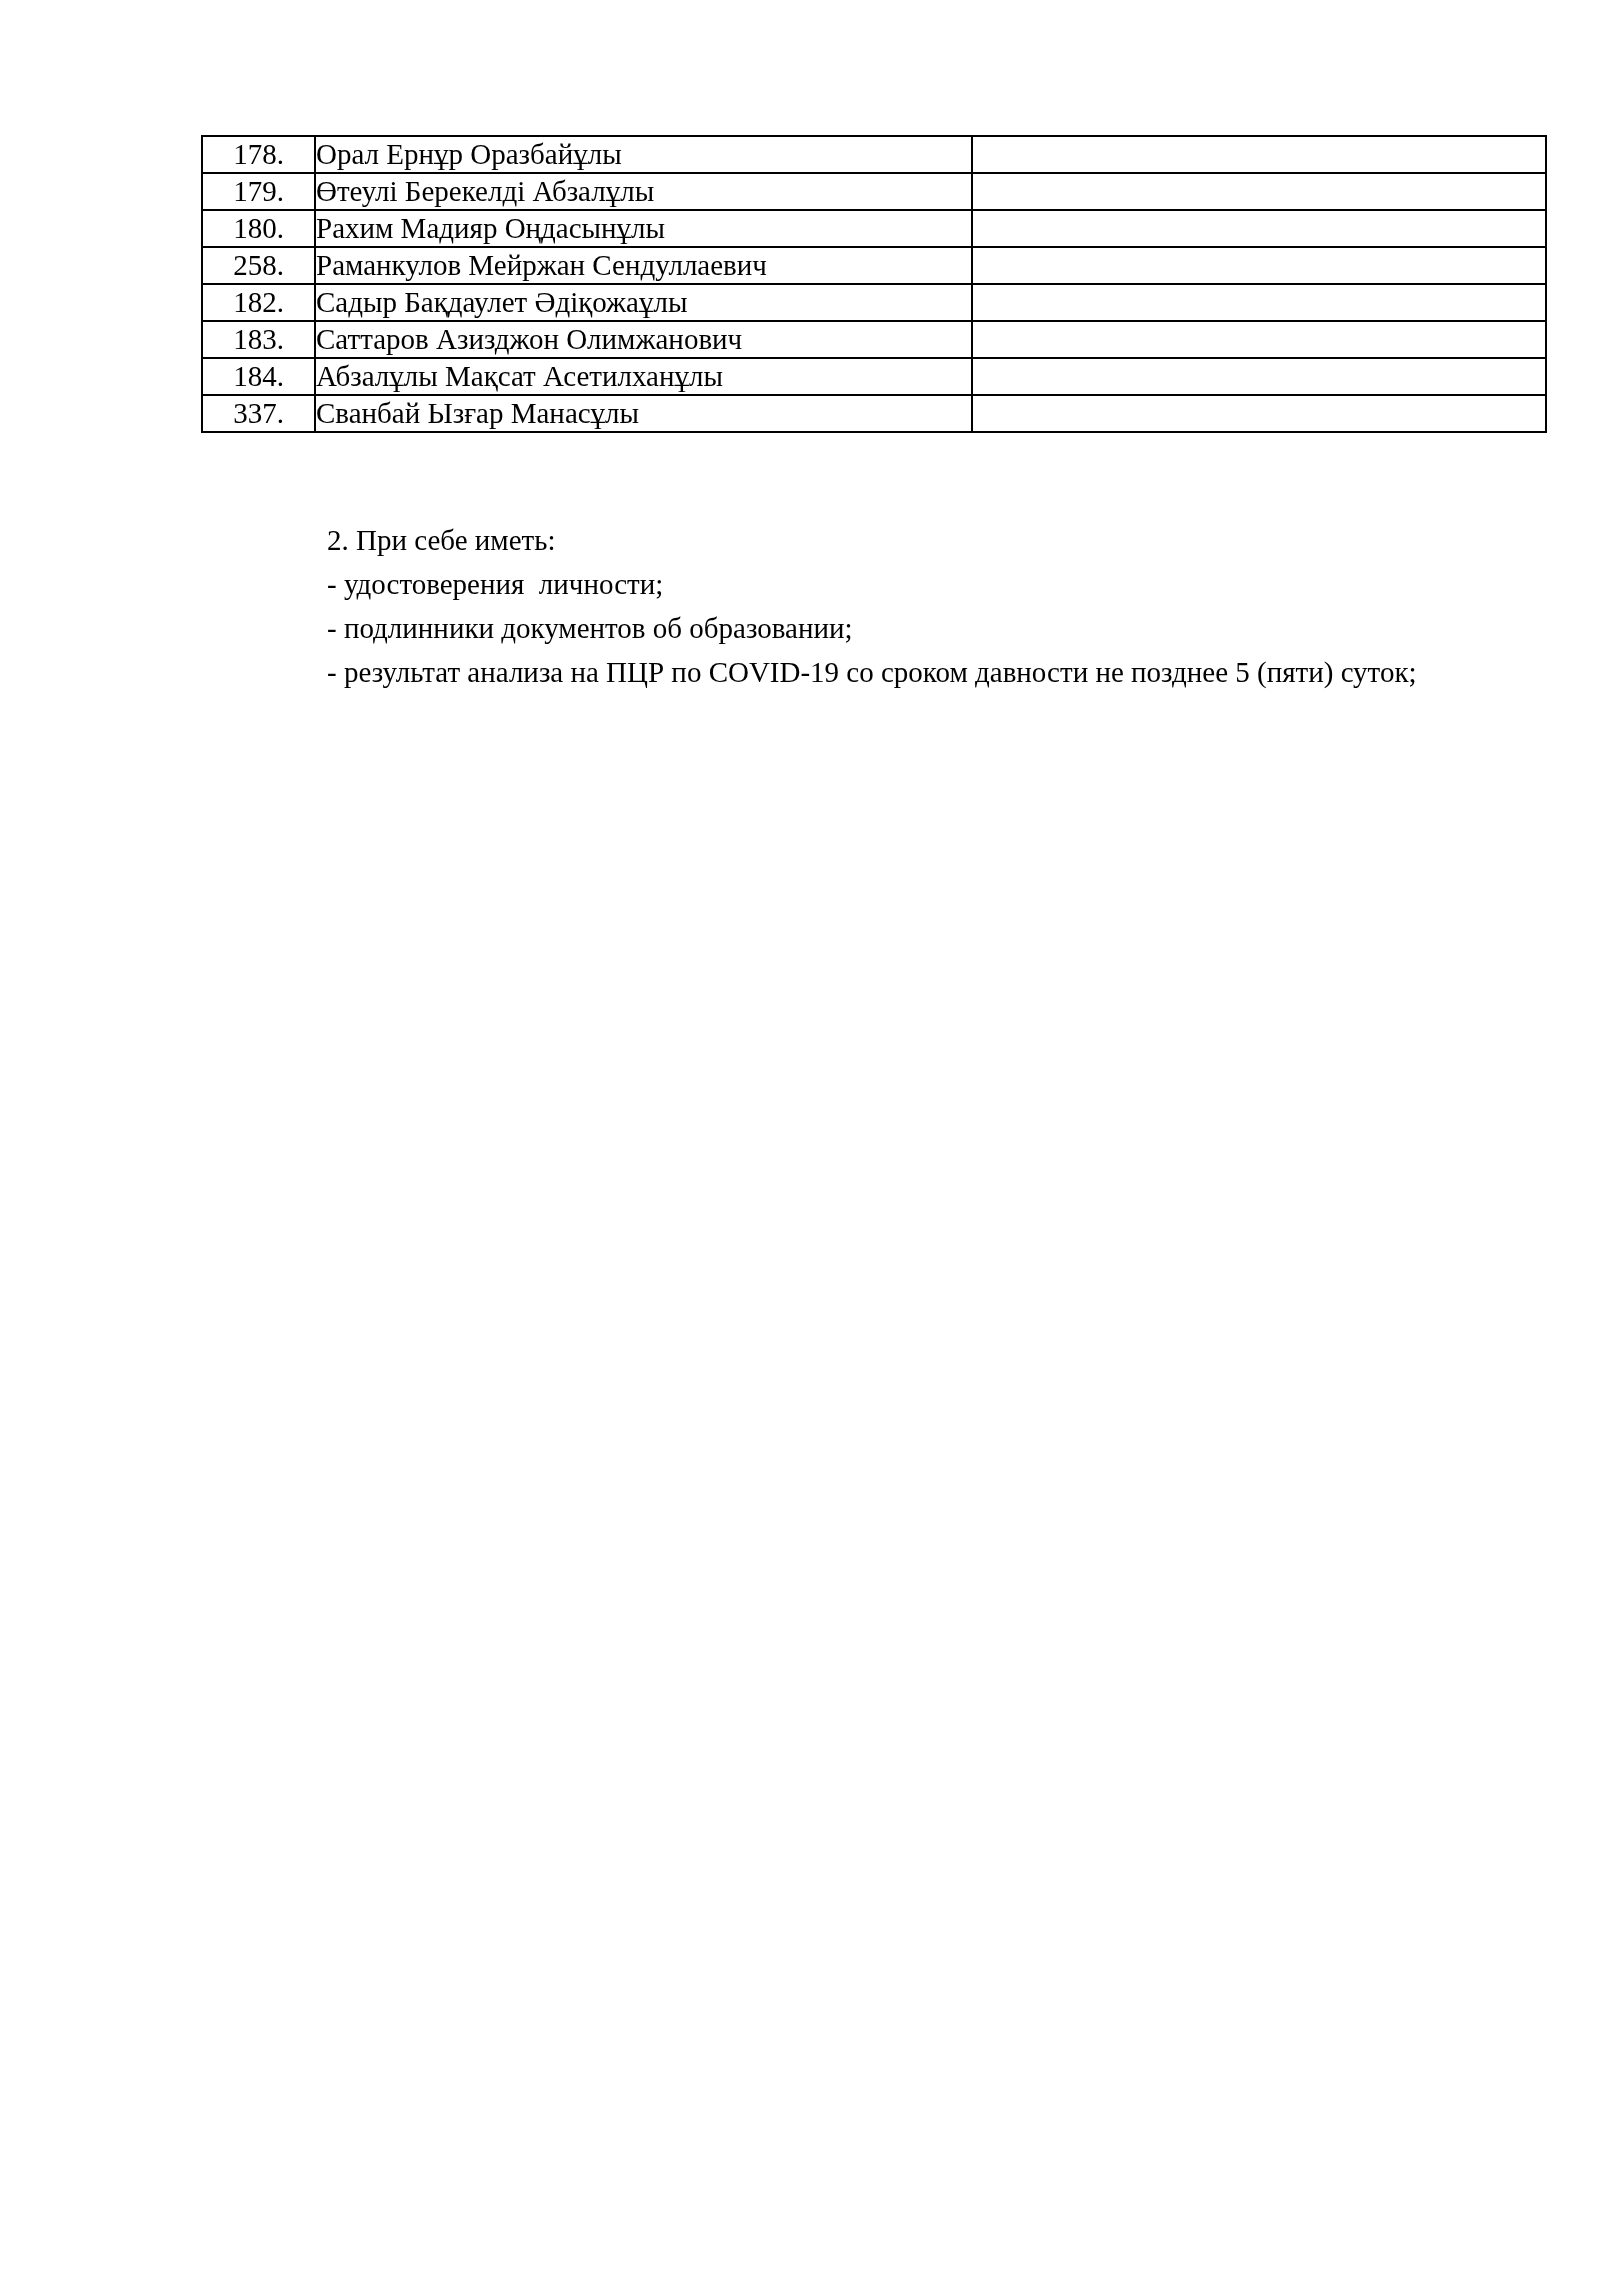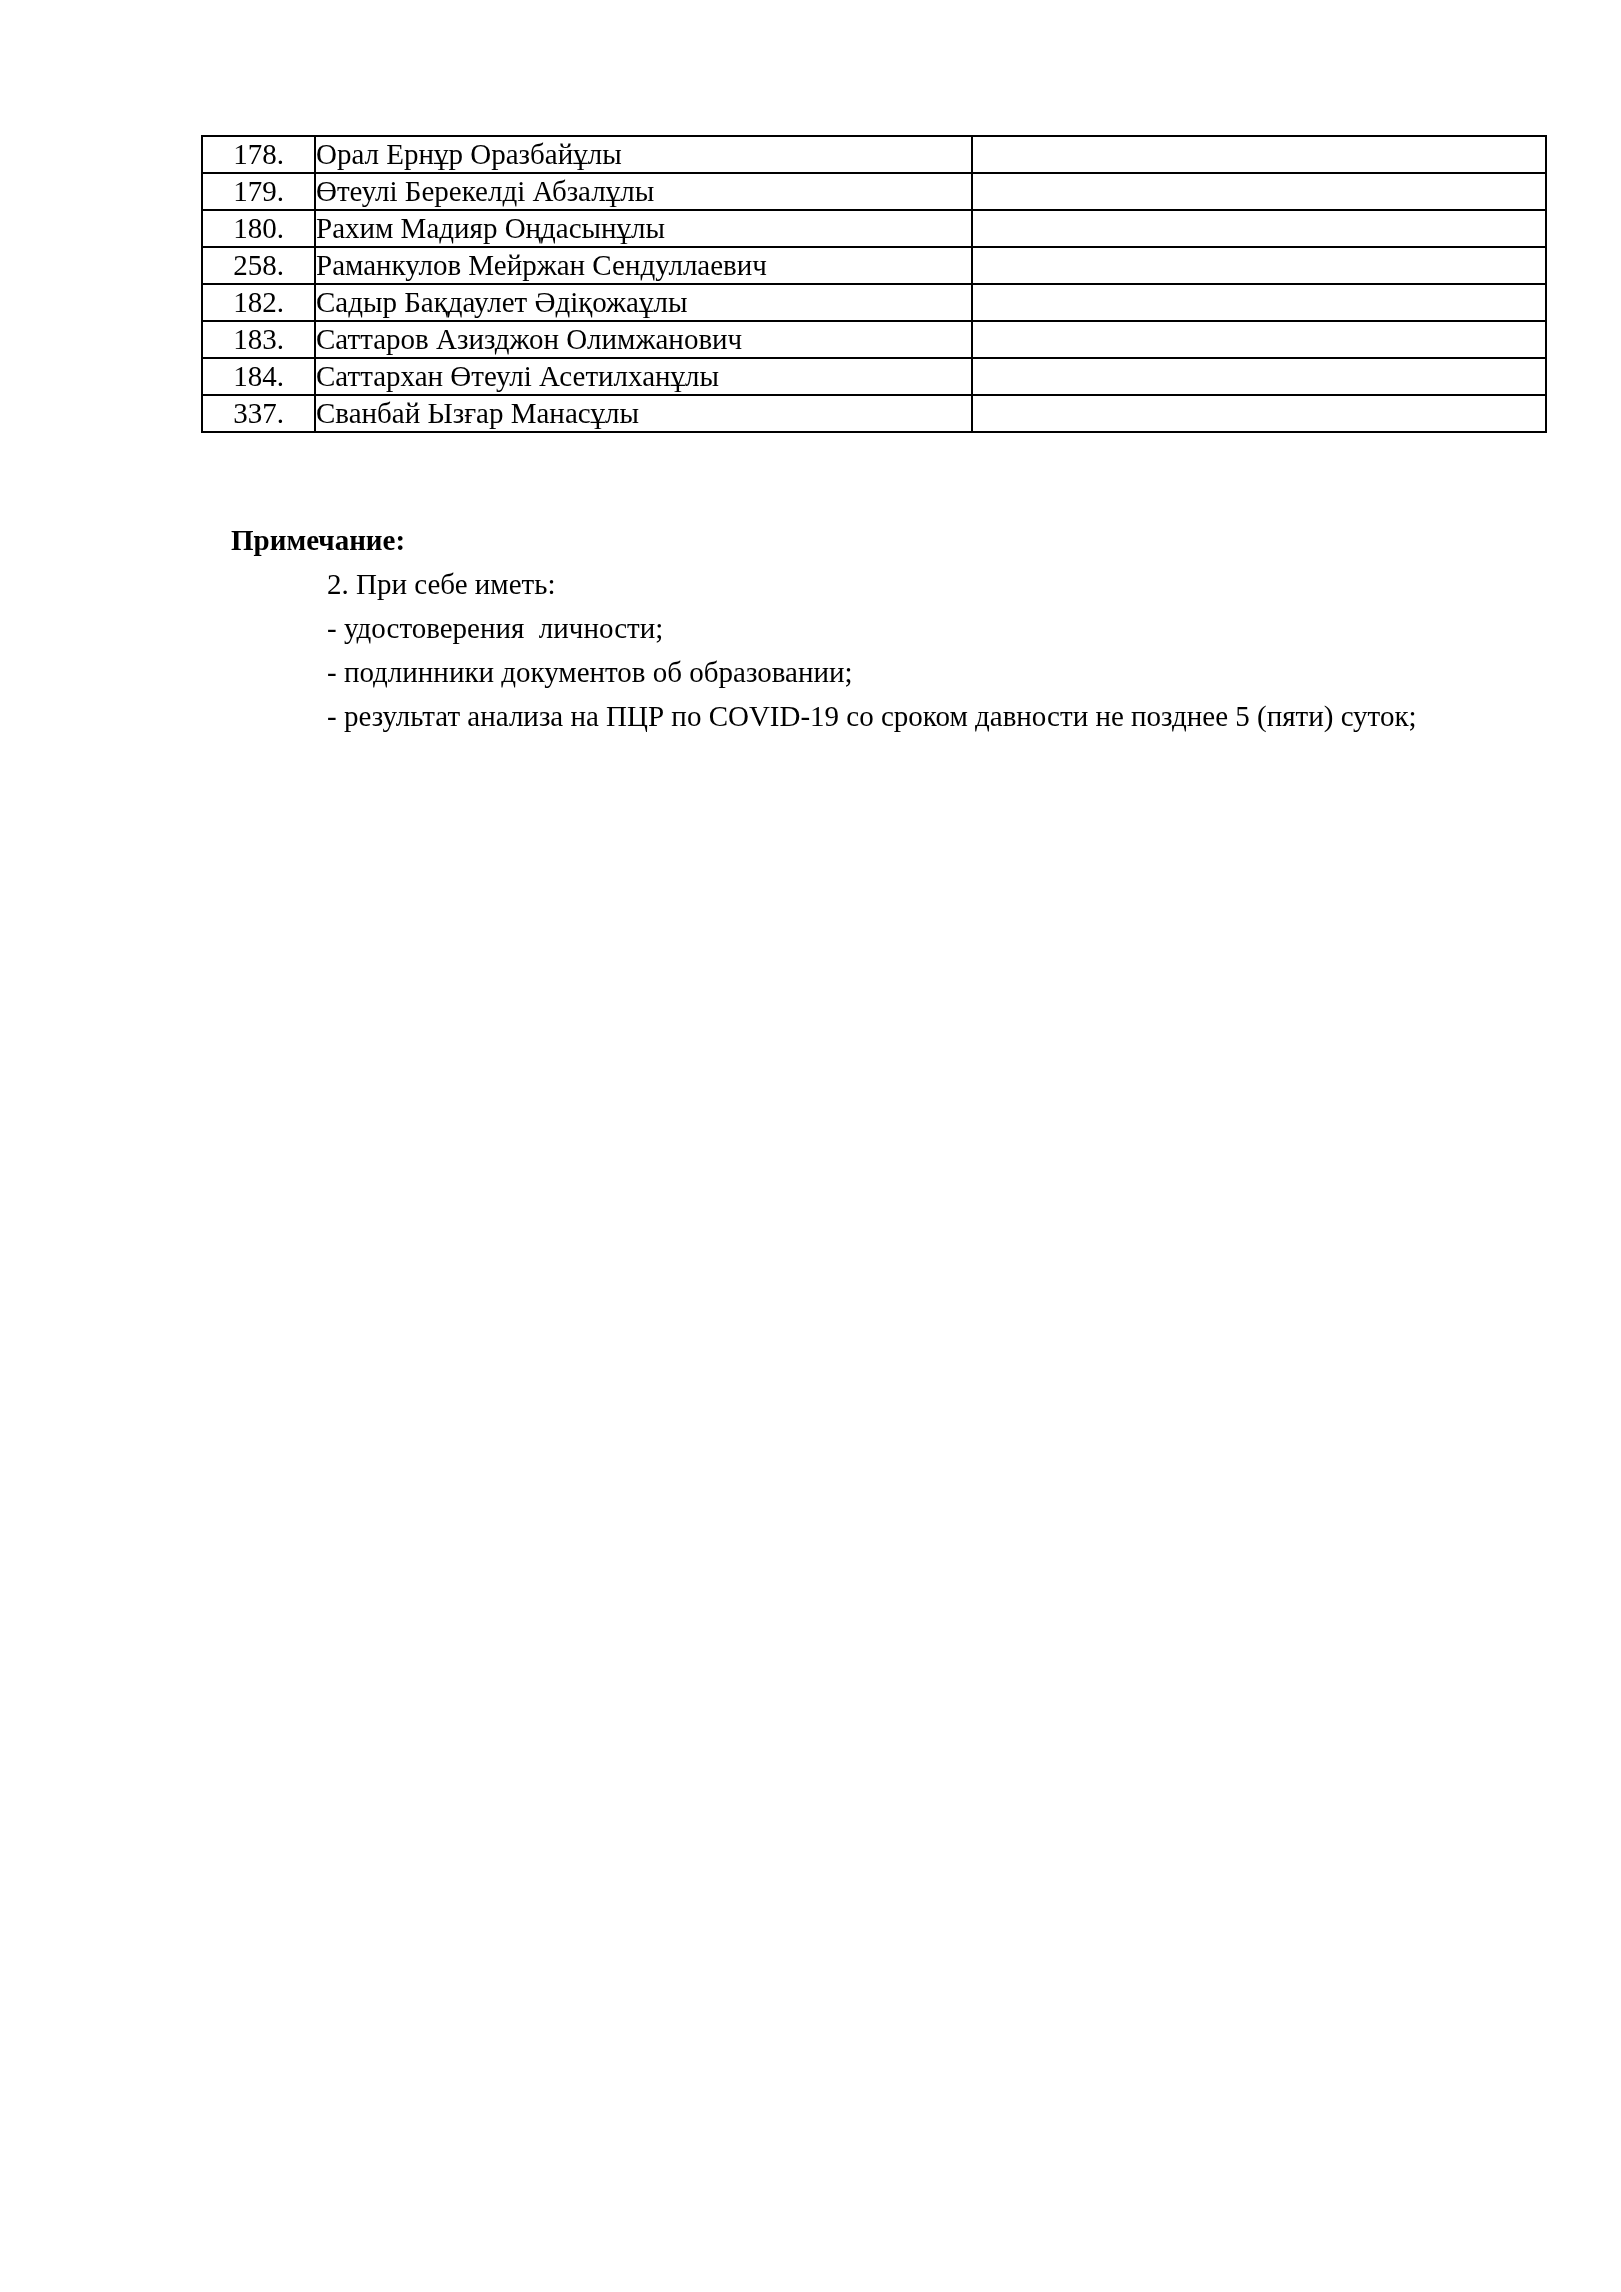--- a/index.html
+++ b/index.html
@@ -96,33 +96,32 @@
         <td class="cell-name">Садыр Бақдаулет Әдіқожаұлы</td>
         <td class="cell-mark"></td>
       </tr>
       <tr>
         <td class="cell-num">183.</td>
         <td class="cell-name">Саттаров Азизджон Олимжанович</td>
         <td class="cell-mark"></td>
       </tr>
       <tr>
         <td class="cell-num">184.</td>
-        <td class="cell-name">Саттархан Өтеулі Асетилханұлы</td>
+        <td class="cell-name">Абзалұлы Мақсат Асетилханұлы</td>
         <td class="cell-mark"></td>
       </tr>
       <tr>
         <td class="cell-num">337.</td>
         <td class="cell-name">Сванбай Ызғар Манасұлы</td>
         <td class="cell-mark"></td>
       </tr>
     </tbody>
   </table>
 
   <div class="notes">
-    <p class="note-heading no-justify">Примечание:</p>
     <p class="no-justify">2. При себе иметь:</p>
     <p class="no-justify prewrap">- удостоверения  личности;</p>
     <p class="no-justify">- подлинники документов об образовании;</p>
     <p>- результат анализа на ПЦР по COVID-19 со сроком давности не позднее 5 (пяти) суток;</p>
   </div>
 
 </div>
 
 
 </body></html>

